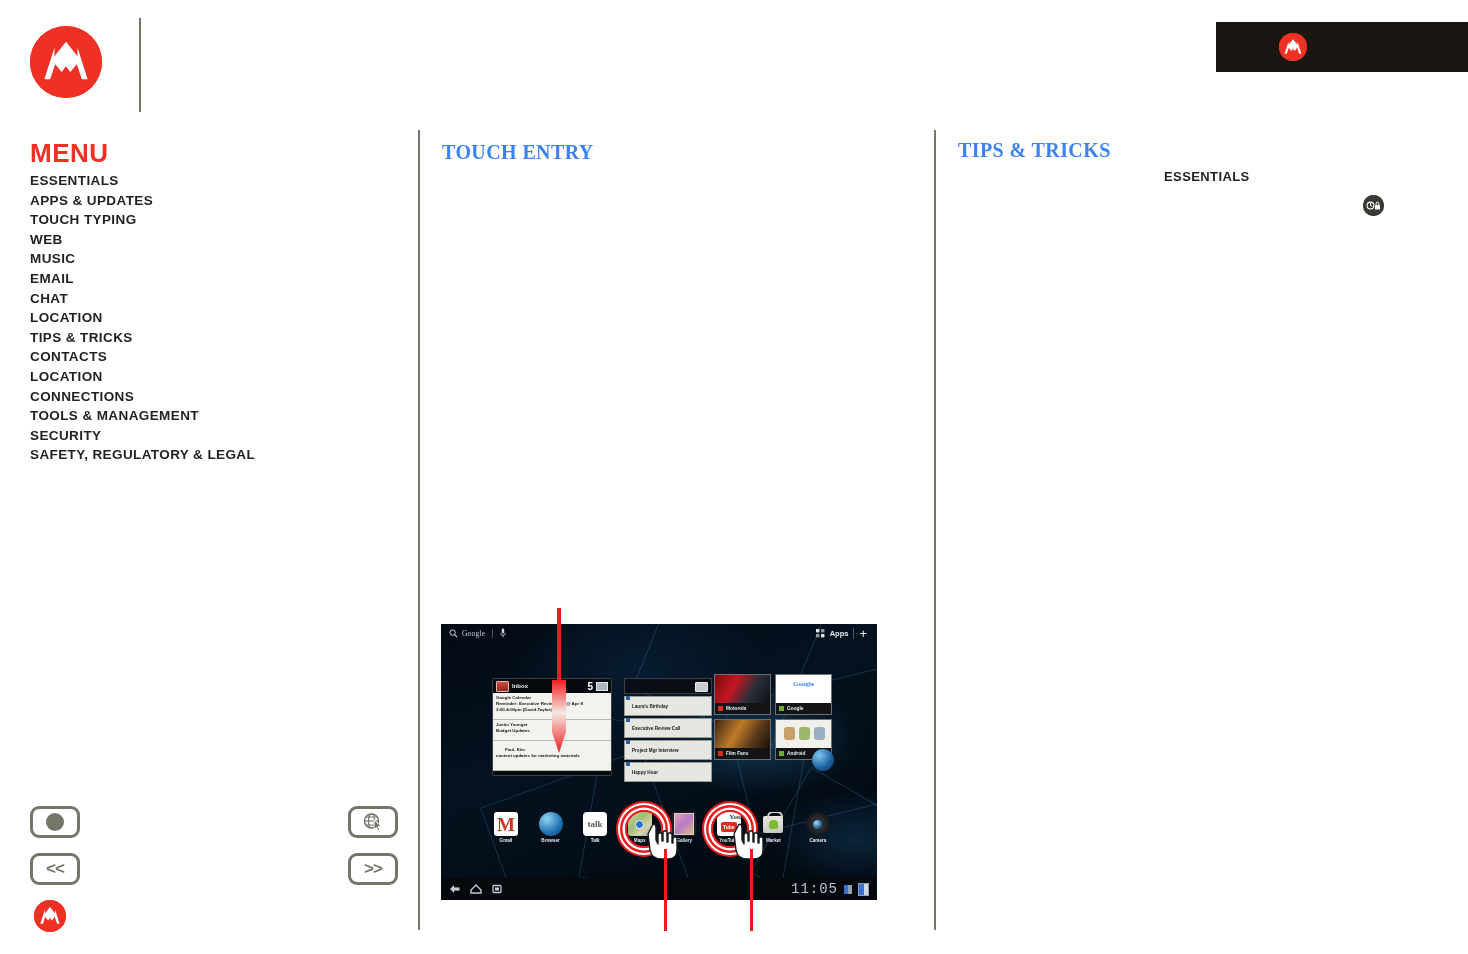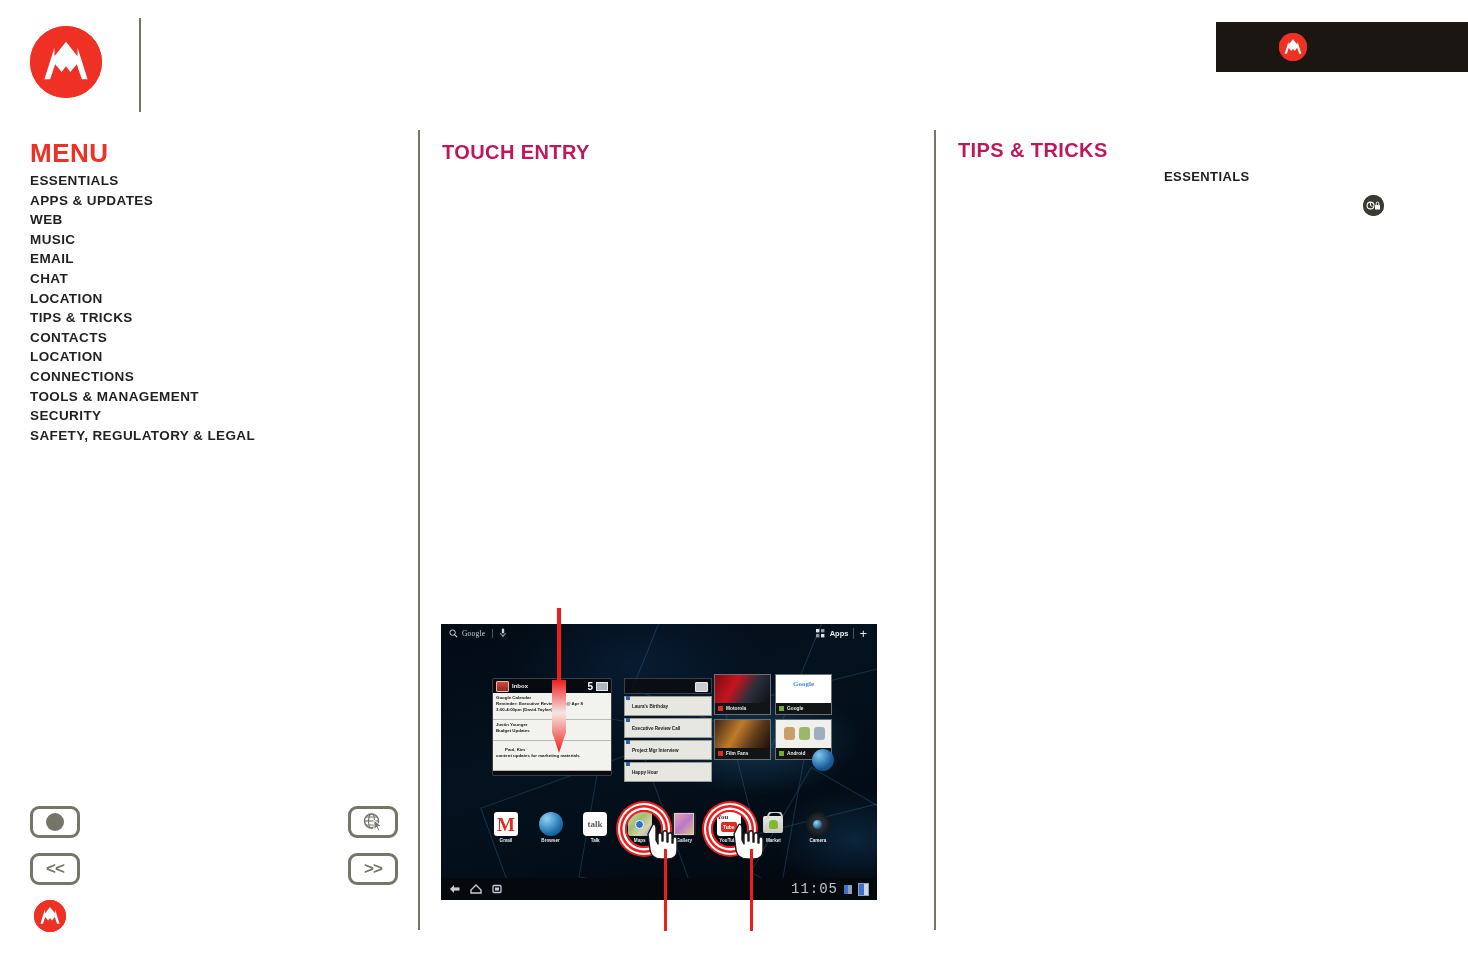--- a/index.html
+++ b/index.html
@@ -78,21 +78,22 @@
     white-space: nowrap;
     cursor: pointer;
   }
 
   
   .section-heading {
     position: absolute;
     font-size: 20px;
     font-weight: bold;
     letter-spacing: 0.4px;
-    color: #be185d;
+    color: #3b82f6;
+    font-family: Liberation Serif, serif;
   }
   #touch-entry-heading { left: 442px; top: 141px; }
   #tips-tricks-heading { left: 958px; top: 139px; }
 
   #essentials-label {
     position: absolute;
     left: 1164px; top: 169px;
     font-size: 13px;
     font-weight: bold;
     letter-spacing: 0.4px;
@@ -378,21 +379,21 @@
   }
   .ic-gallery { background: #1f1f1f; padding: 2px; box-sizing: border-box; }
   .ic-gallery .frame {
     width: 100%; height: 100%;
     background: linear-gradient(135deg, #e8a0b8, #b878c8 50%, #e0c080);
     border: 1px solid #cfcfcf;
   }
   .ic-youtube { background: #ffffff; display: block; }
   .ic-youtube .yt-top {
     font-size: 7px; font-weight: bold; color: #3b3b3b;
-    text-align: left; line-height: 10px;
+    text-align: right; line-height: 10px;
     font-family: "Liberation Serif", serif;
   }
   .ic-youtube .yt-bot {
     width: 16px; height: 10px; margin: 0 auto;
     background: #e02b20; border-radius: 2px;
     color: #fff; font-size: 5px; font-weight: bold;
     display: flex; align-items: center; justify-content: center;
   }
   .ic-market { background: transparent; }
   .ic-market .bag {
@@ -508,20 +509,21 @@
   </div>
 </div>
 
 <div class="col-divider" id="divider-1"></div>
 <div class="col-divider" id="divider-2"></div>
 
 <div id="menu-title">MENU</div>
 <div id="menu-list">
   <div class="menu-item">ESSENTIALS</div>
   <div class="menu-item">APPS &amp; UPDATES</div>
+  <div class="menu-item">TOUCH TYPING</div>
   <div class="menu-item">WEB</div>
   <div class="menu-item">MUSIC</div>
   <div class="menu-item">EMAIL</div>
   <div class="menu-item">CHAT</div>
   <div class="menu-item">LOCATION</div>
   <div class="menu-item">TIPS &amp; TRICKS</div>
   <div class="menu-item">CONTACTS</div>
   <div class="menu-item">LOCATION</div>
   <div class="menu-item">CONNECTIONS</div>
   <div class="menu-item">TOOLS &amp; MANAGEMENT</div>

